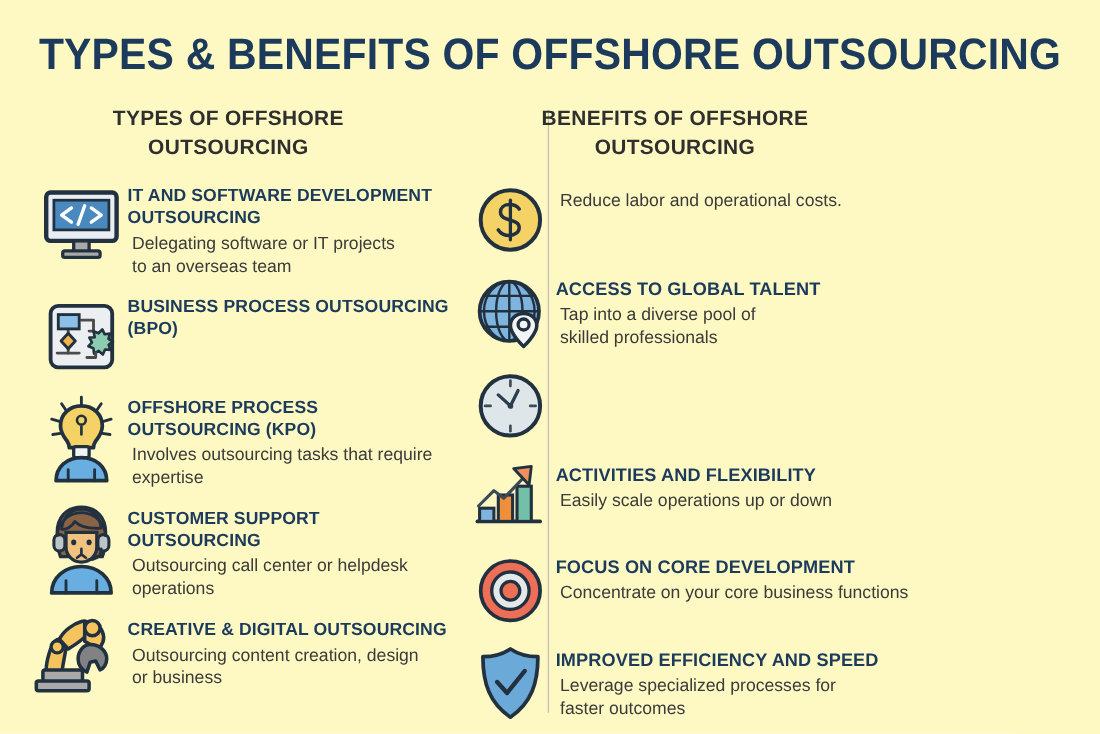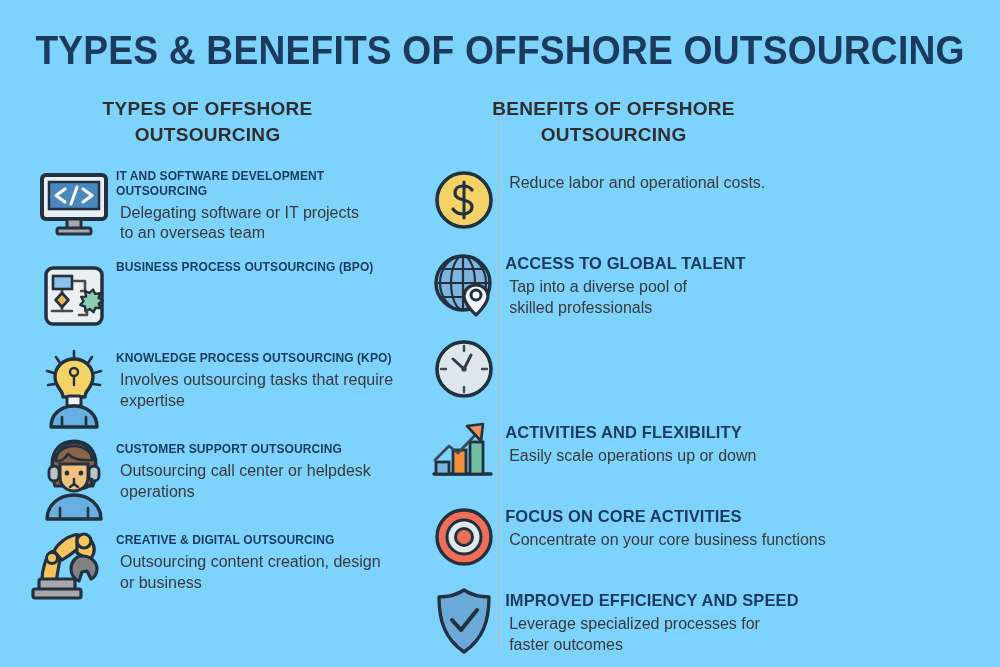--- a/index.html
+++ b/index.html
@@ -11,21 +11,21 @@
     height: 667px;
     background: #fdf8ec;
     font-family: "Liberation Sans", sans-serif;
     overflow: hidden;
     position: relative;
   }
   .page {
     width: 1000px;
     height: 667px;
     position: relative;
-    background: #7dd3fc;
+    background: #fef9c3;
     box-sizing: border-box;
   }
 
   
   .title-bar {
     position: absolute;
     top: 28px;
     left: 0;
     width: 1000px;
     text-align: center;
@@ -101,21 +101,21 @@
   }
   .col-right .icon-wrap {
     width: 82px;
     height: 74px;
   }
   .item-text {
     flex: 1 1 auto;
     padding-top: 6px;
   }
   .item-title {
-    font-size: 12px;
+    font-size: 16px;
     font-weight: bold;
     color: #1b3a5c;
     line-height: 1.22;
     letter-spacing: 0.1px;
     margin: 0 0 2px 0;
   }
   .item-desc {
     font-size: 16px;
     color: #3a3a3a;
     line-height: 1.28;
@@ -193,21 +193,21 @@
               <path d="M65 38 L58 37"></path>
             </g>
             <path d="M39 12 c-11 0 -19 8 -19 18 0 7 4 11 6 14 1.5 2.3 2 4 2 6 h22 c0-2 0.5-3.7 2-6 2-3 6-7 6-14 0-10-8-18-19-18 Z" fill="#f5d265" stroke="#22313f" stroke-width="3.4" stroke-linejoin="round"></path>
             <path d="M39 38 L39 29 M39 29 a4 4 0 1 0 -4 -4 M39 29 a4 4 0 1 1 4 -4" fill="none" stroke="#22313f" stroke-width="2.4" stroke-linecap="round"></path>
             <rect x="32" y="49" width="14" height="10" rx="2" fill="#f1f3f4" stroke="#22313f" stroke-width="3"></rect>
             <path d="M16 80 c0-13 10-21 23-21 13 0 23 8 23 21 Z" fill="#68aee0" stroke="#22313f" stroke-width="3.4" stroke-linejoin="round"></path>
             <path d="M27 80 L27 70 M51 80 L51 70" stroke="#22313f" stroke-width="2.6" stroke-linecap="round"></path>
           </svg>
         </div>
         <div class="item-text">
-          <div class="item-title">KNOWLEDGE PROCESS OUTSOURCING (KPO)</div>
+          <div class="item-title">OFFSHORE PROCESS OUTSOURCING (KPO)</div>
           <div class="item-desc">Involves outsourcing tasks that require
 expertise</div>
         </div>
       </div>
 
       <div class="item">
         <div class="icon-wrap">
           <svg width="76" height="82" viewBox="0 0 76 82">
             <path d="M38 4 c-14 0 -22 10 -22 23 0 10 1 17 3 22 l38 0 c2-5 3-12 3-22 0-13 -8-23 -22-23 Z" fill="#8a6346" stroke="#22313f" stroke-width="3"></path>
             <path d="M24 27 h28 v13 c0 8 -6 14 -14 14 -8 0 -14 -6 -14 -14 Z" fill="#f0c27f" stroke="#22313f" stroke-width="3"></path>
@@ -327,21 +327,21 @@
 
       <div class="item">
         <div class="icon-wrap">
           <svg width="62" height="62" viewBox="0 0 62 62">
             <circle cx="31" cy="31" r="27" fill="#ee6f57" stroke="#22313f" stroke-width="3.4"></circle>
             <circle cx="31" cy="31" r="17" fill="#e3e8ea" stroke="#22313f" stroke-width="3"></circle>
             <circle cx="31" cy="31" r="8.5" fill="#ee6f57" stroke="#22313f" stroke-width="3"></circle>
           </svg>
         </div>
         <div class="item-text">
-          <div class="item-title">FOCUS ON CORE ACTIVITIES</div>
+          <div class="item-title">FOCUS ON CORE DEVELOPMENT</div>
           <div class="item-desc">Concentrate on your core business functions</div>
         </div>
       </div>
 
       <div class="item">
         <div class="icon-wrap">
           <svg width="58" height="68" viewBox="0 0 58 68">
             <path d="M29 3 C20 9 10 10 4 10 c0 24 6 42 25 55 19 -13 25 -31 25 -55 -6 0 -16 -1 -25 -7 Z" fill="#6aa9d8" stroke="#22313f" stroke-width="3.4" stroke-linejoin="round"></path>
             <path d="M17 33 L26 43 L42 23" fill="none" stroke="#22313f" stroke-width="4" stroke-linecap="round" stroke-linejoin="round"></path>
           </svg>

